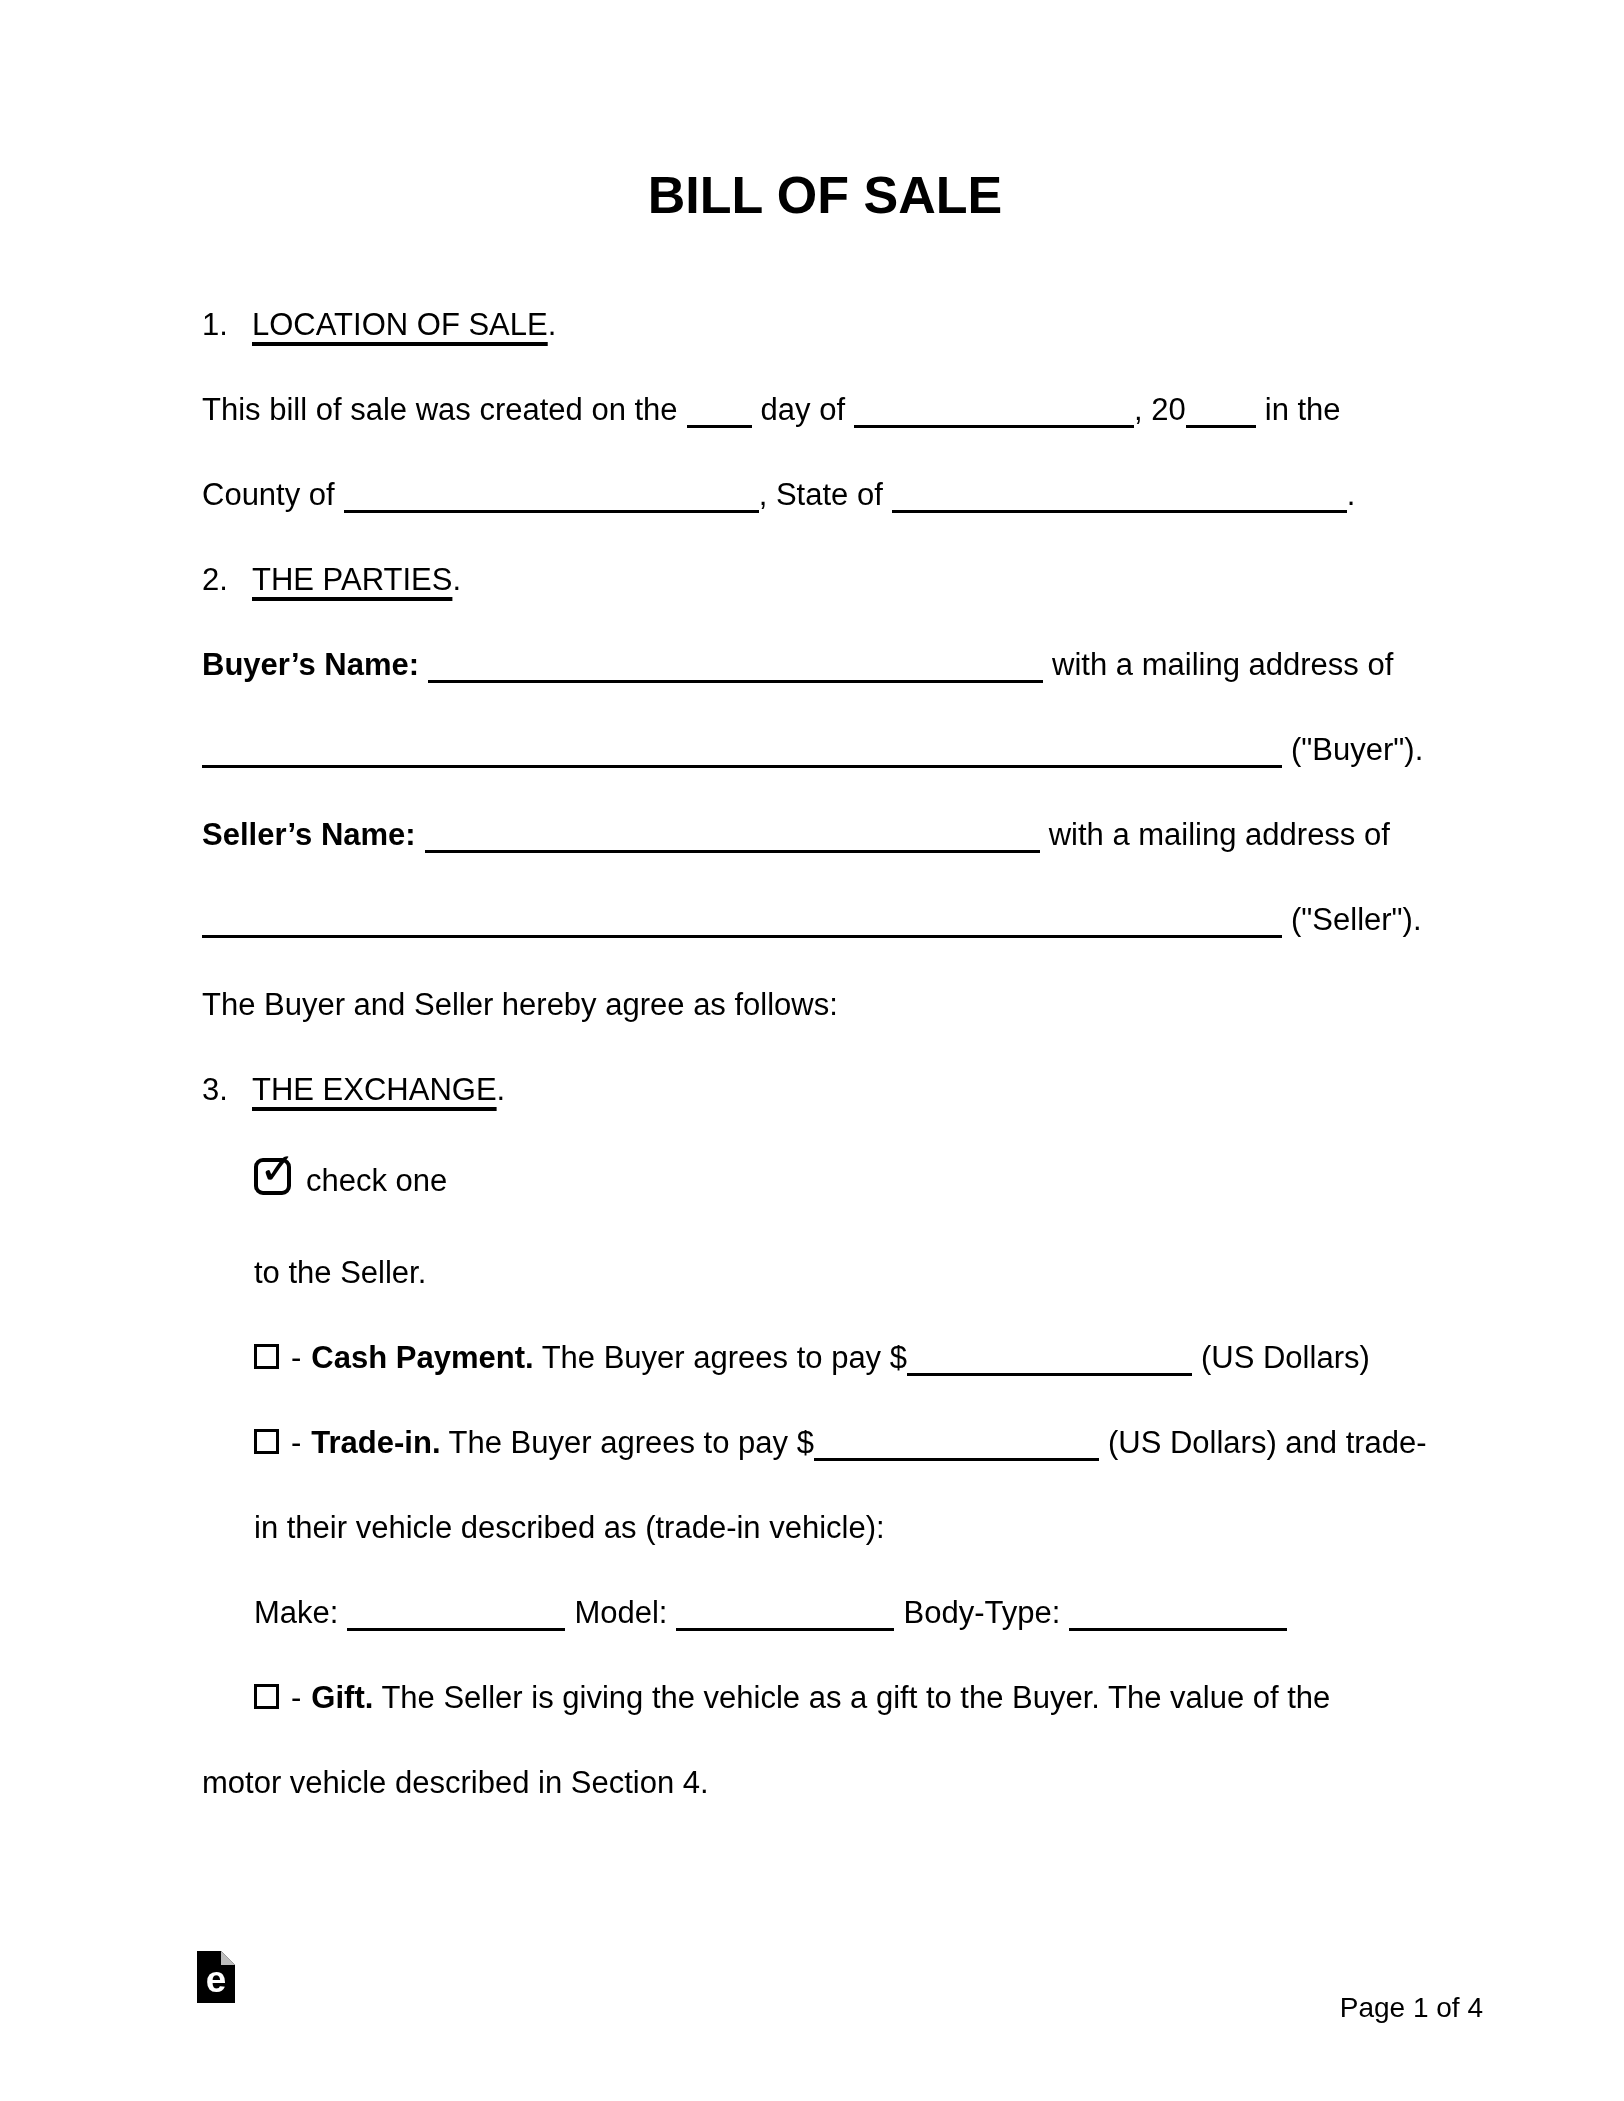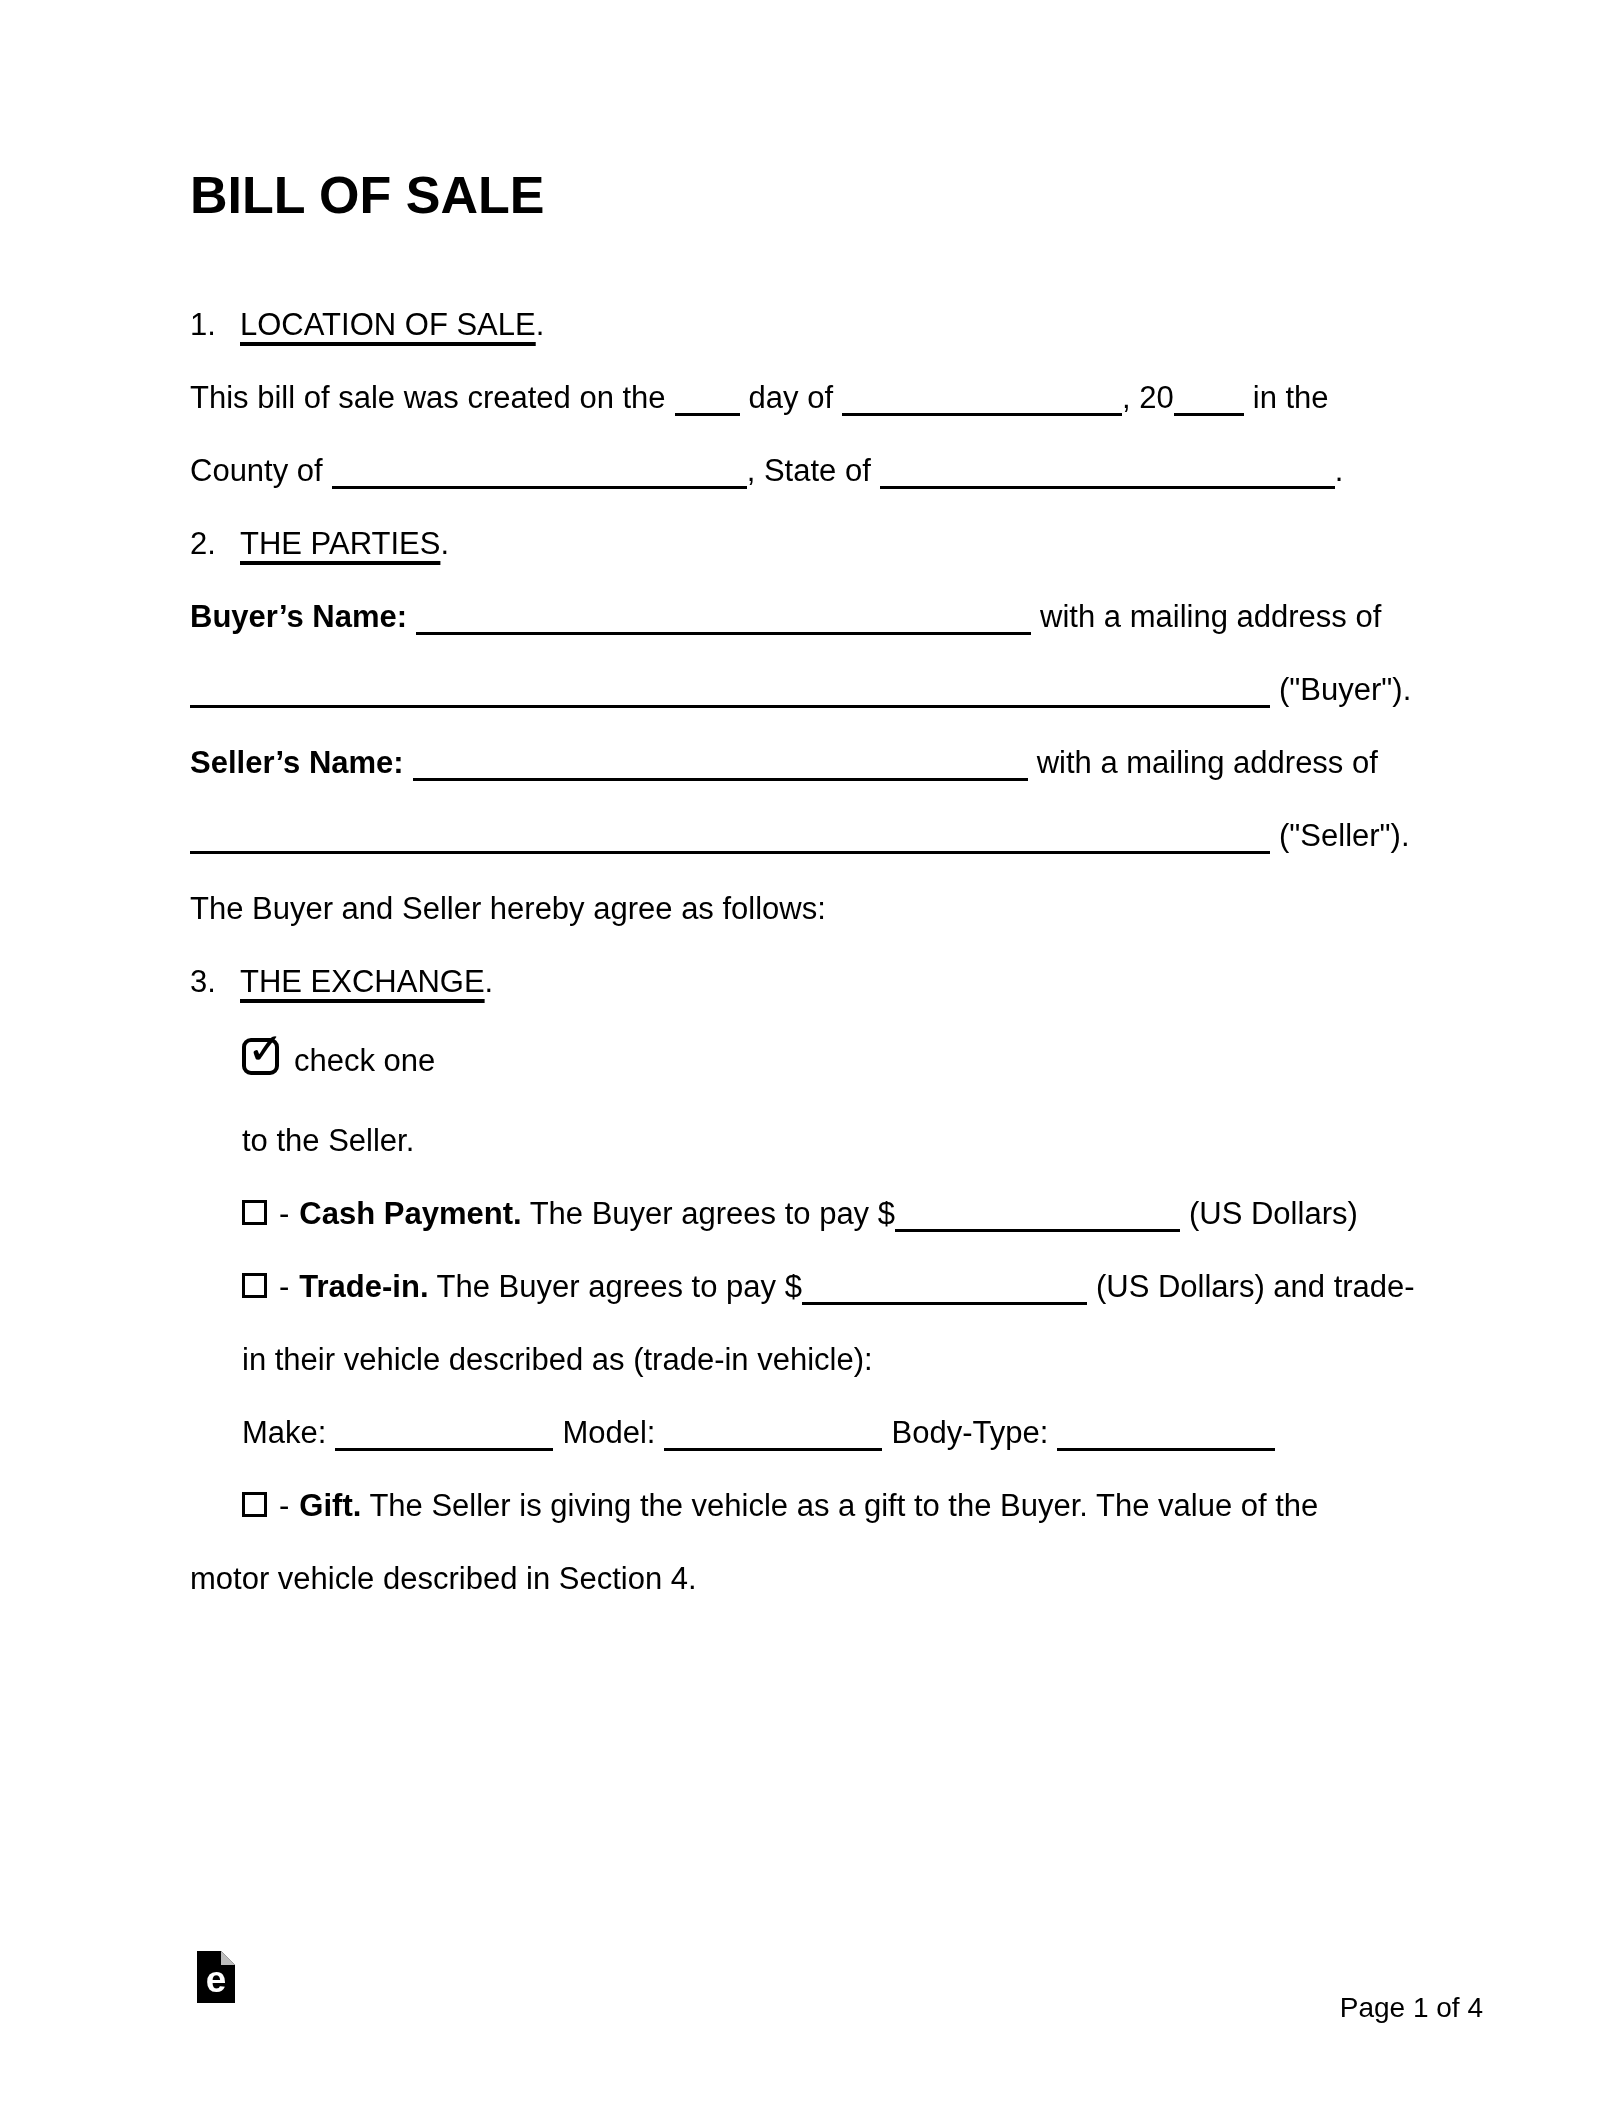--- a/index.html
+++ b/index.html
@@ -9,26 +9,26 @@
     margin:0 auto;
     background:#ffffff;
     color:#000000;
     font-family:"Liberation Sans","DejaVu Sans",sans-serif;
     font-size:31px;
     overflow:hidden;
   }
   .doc { position:absolute; left:190px; top:0; width:1270px; }
   h1.title {
     margin:165px 0 63px 0;
-    text-align:left;
+    text-align:center;
     font-size:52px;
     line-height:60px;
     font-weight:bold;
   }
-  .line { height:73px; line-height:73px; margin:0; white-space:nowrap; }
+  .line { height:73px; line-height:73px; margin:12px; white-space:nowrap; }
   .line.tall { height:86px; line-height:86px; }
   .indent { padding-left:52px; }
   .secnum { display:inline-block; width:50px; }
   .sechead {
     text-decoration:underline;
     text-decoration-thickness:4px;
     text-underline-offset:7px;
   }
   b { font-weight:bold; }
   

